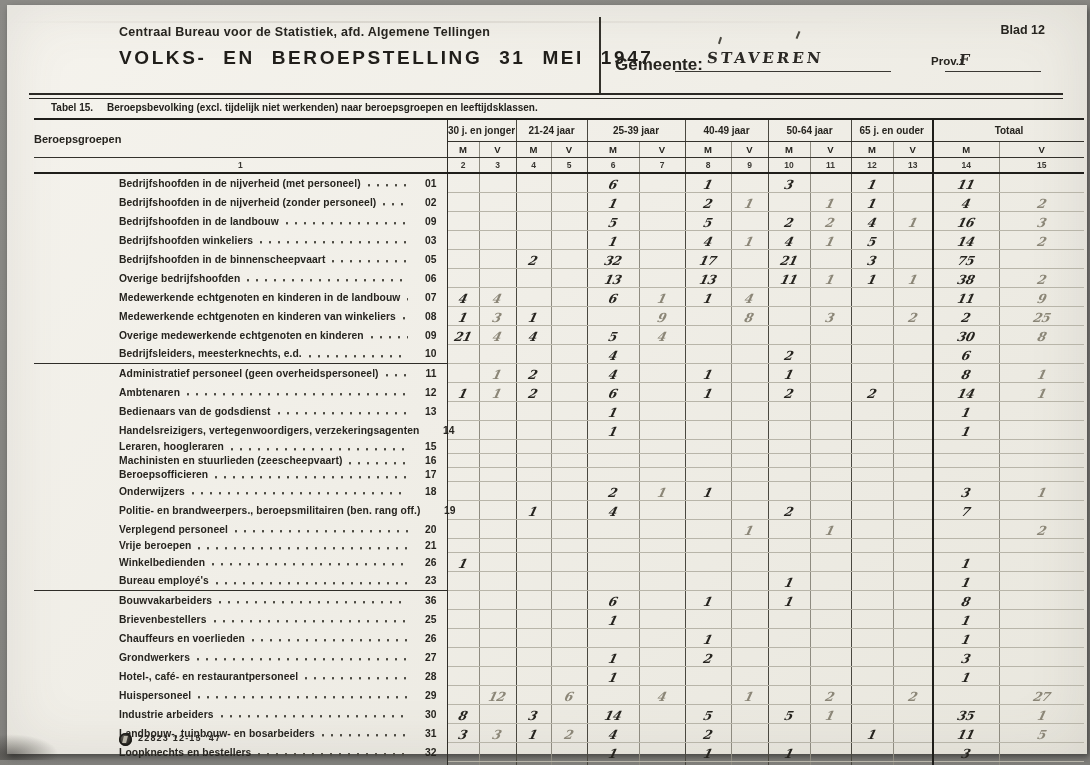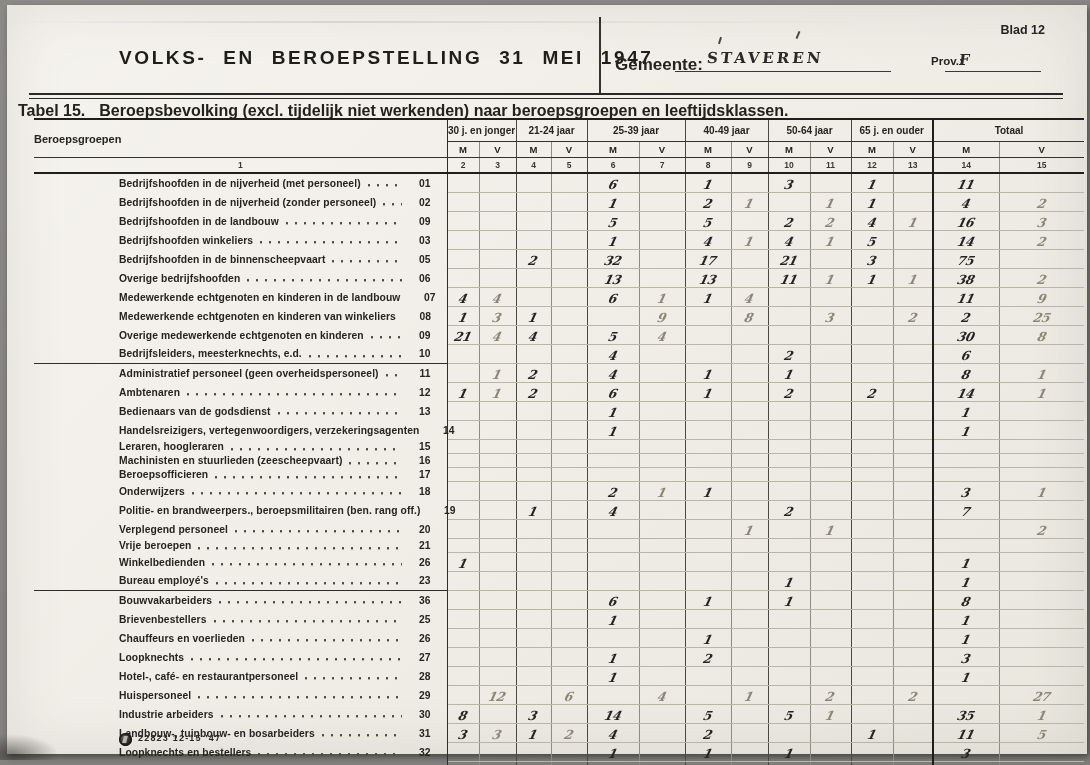--- a/index.html
+++ b/index.html
@@ -17,21 +17,21 @@
   .blad{position:absolute;right:42px;top:18px;font-size:12.5px;font-weight:bold;color:#26241f;}
   .gem-label{position:absolute;left:608px;top:50px;font-size:17px;font-weight:bold;color:#26241f;}
   .gem-line{position:absolute;left:668px;top:66px;width:216px;border-bottom:1.2px solid #3a3833;}
   .gem-value{position:absolute;left:700px;top:44px;font-family:"DejaVu Serif",serif;font-weight:bold;font-size:15px;letter-spacing:3px;color:#2b2925;transform:skewX(-6deg);}
   .stray1{position:absolute;left:712px;top:32px;width:2px;height:7px;background:#4a4840;transform:rotate(18deg);}
   .stray2{position:absolute;left:790px;top:26px;width:2px;height:8px;background:#4a4840;transform:rotate(22deg);}
   .prov-label{position:absolute;left:900px;top:50px;font-size:11.5px;font-weight:bold;color:#26241f;margin-left:24px;}
   .prov-line{position:absolute;left:938px;top:66px;width:96px;border-bottom:1.2px solid #3a3833;}
   .prov-value{position:absolute;left:952px;top:46px;font-family:"DejaVu Serif",serif;font-weight:bold;font-size:15px;color:#2b2925;transform:skewX(-8deg);}
   .dbl-rule{position:absolute;left:22px;right:24px;top:88px;height:3px;border-top:2.2px solid #2b2925;border-bottom:1.4px solid #2b2925;}
-  .tbl-title{position:absolute;left:11px;top:97px;font-size:16px;font-weight:bold;color:#23211d;}
+  .tbl-title{position:absolute;left:44px;top:97px;font-size:10px;font-weight:bold;color:#23211d;}
   .tbl-title .gap{display:inline-block;width:14px;}
 
   
   table.form{position:absolute;left:27px;top:113px;width:1050px;border-collapse:collapse;table-layout:fixed;
     border-top:2.2px solid #1f1e1a;}
   table.form th,table.form td{padding:0;margin:0;overflow:visible;}
 
   
   .h-group{font-size:10px;font-weight:bold;color:#26241f;text-align:center;height:21px;border-bottom:1px solid #34322c;}
   .h-lblcol{font-size:11px;font-weight:bold;color:#26241f;text-align:left;vertical-align:middle;border-bottom:1px solid #34322c;border-right:1.6px solid #2f2d28;}
@@ -40,21 +40,21 @@
   .h-num-lbl{border-right:1.6px solid #2f2d28;border-bottom:2.2px solid #1f1e1a;font-size:8.5px;font-weight:bold;color:#3a3833;text-align:center;}
 
   
   .vsep{border-left:1px solid #8e8b80;}
   .gsep{border-left:1.2px solid #4a4840;}
   .tsep{border-left:2.6px solid #1f1e1a;}
 
   
   tr.brow{height:14px;}
   td.lblcell{border-right:1.6px solid #2f2d28;vertical-align:middle;}
-  .lblflex{display:flex;align-items:center;padding-left:85px;padding-right:16px;}
+  .lblflex{display:flex;align-items:center;padding-left:85px;padding-right:10px;}
   .lbltext{font-size:10.3px;font-weight:bold;color:#26241f;white-space:nowrap;letter-spacing:.1px;}
   .dots{flex:1;height:9px;margin:3px 5px 0 6px;
     background-image:radial-gradient(circle at 2px 60%,#4a4840 1px,transparent 1.35px);
     background-size:9px 9px;background-repeat:repeat-x;background-position:0 55%;}
   .rownum{width:24px;text-align:right;font-size:10.3px;font-weight:bold;color:#26241f;flex:0 0 24px;}
   td.dc{border-bottom:1px solid #b8b5a9;text-align:center;vertical-align:middle;}
   tr.section td{border-top:1.7px solid #2f2d28;}
   
   .hw{display:inline-block;font-family:"DejaVu Serif",serif;font-style:italic;font-weight:bold;font-size:12.5px;color:#26241f;line-height:1;transform:skewX(-14deg) translateY(1px);letter-spacing:-.5px;}
   .ink-v .hw{color:#8b8677;}
@@ -65,20 +65,21 @@
   .cbs-logo::after{content:"";position:absolute;left:4px;top:3px;width:4px;height:7px;background:#b9b5a8;transform:skewX(-14deg);}
   .imprint-text{font-size:9px;font-weight:bold;color:#2b2925;letter-spacing:1.2px;}
 </style>
 </head>
 <body>
 
 <div class="scan">
   <div class="paper">
     <div class="crease"></div>
 
+    <div class="org">Centraal Bureau voor de Statistiek, afd. Algemene Tellingen</div>
     <div class="main-title">VOLKS- EN BEROEPSTELLING 31 MEI 1947</div>
     <div class="vdivider"></div>
     <div class="blad">Blad 12</div>
 
     <div class="gem-label">Gemeente:</div>
     <div class="gem-line"></div>
     <div class="gem-value">STAVEREN</div>
     <div class="stray1"></div>
     <div class="stray2"></div>
     <div class="prov-label">Prov.:</div>
@@ -748,21 +749,21 @@
             <td class="dc gsep"></td>
             <td class="dc vsep ink-v"></td>
             <td class="dc gsep"></td>
             <td class="dc vsep ink-v"></td>
             <td class="dc tsep"><span class="hw">1</span></td>
             <td class="dc vsep ink-v"></td>
           </tr>
           <tr class="brow">
             <td class="lblcell">
               <div class="lblflex">
-                <span class="lbltext">Loopknechts</span>
+                <span class="lbltext">Grondwerkers</span>
                 <span class="dots"></span>
                 <span class="rownum">27</span>
               </div>
             </td>
             <td class="dc"></td>
             <td class="dc vsep ink-v"></td>
             <td class="dc gsep"></td>
             <td class="dc vsep ink-v"></td>
             <td class="dc gsep"><span class="hw">1</span></td>
             <td class="dc vsep ink-v"></td>

